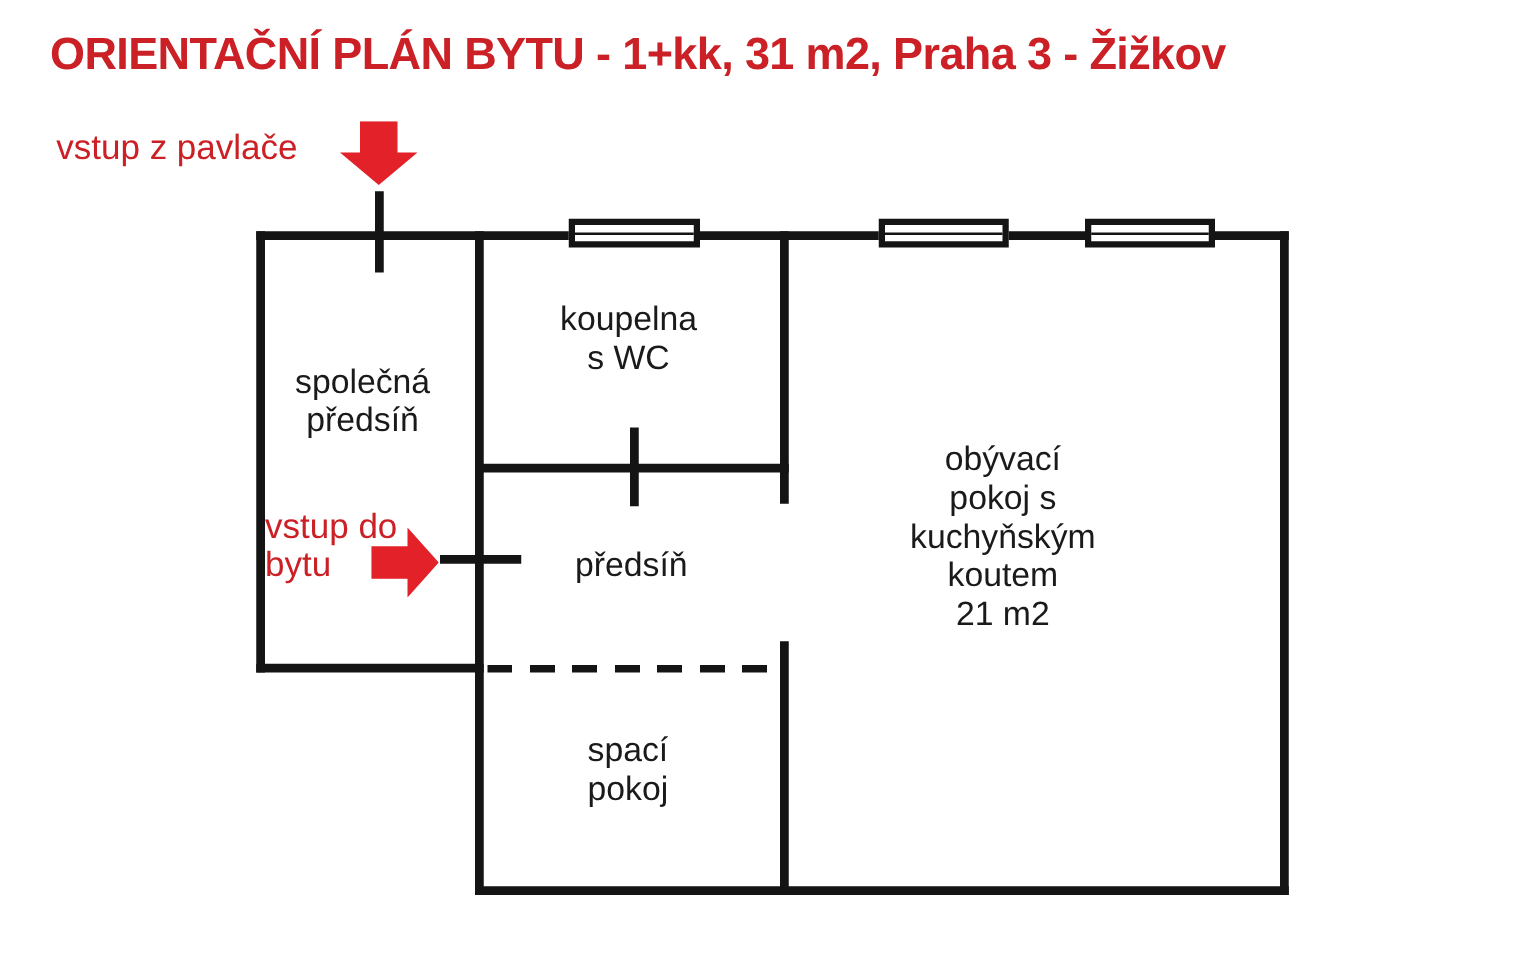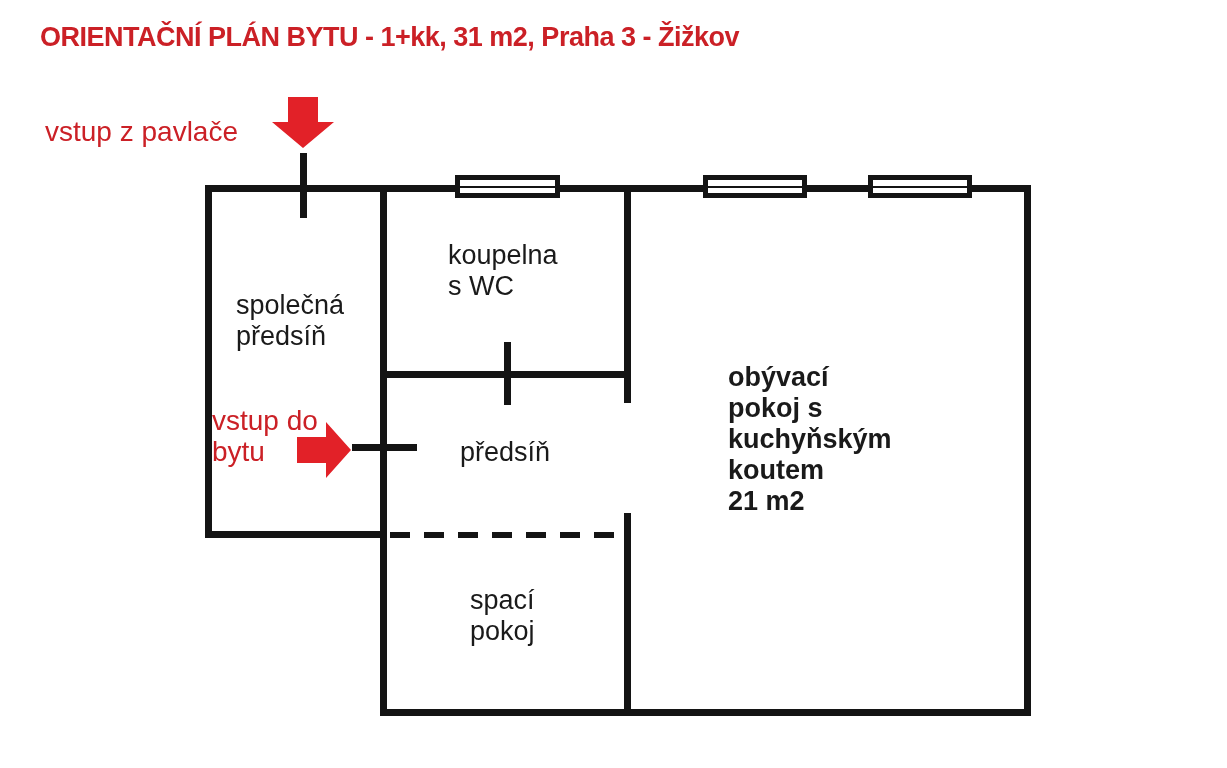--- a/index.html
+++ b/index.html
@@ -13,21 +13,21 @@
     width: 1227px;
     height: 768px;
     background: #ffffff;
     overflow: hidden;
   }
   .title {
     position: absolute;
     left: 40px;
     top: 22px;
     margin: 0;
-    font-size: 27px;
+    font-size: 36px;
     font-weight: bold;
     letter-spacing: -0.5px;
     color: var(--text-red, #cb2026);
     white-space: nowrap;
   }
   .wall {
     position: absolute;
     background: var(--wall-black, #141414);
   }
   .dashed-wall {
@@ -61,20 +61,21 @@
     margin-top: -1px;
     background: var(--wall-black, #141414);
   }
   .room-label {
     position: absolute;
     margin: 0;
     font-size: 27px;
     line-height: 31px;
     color: #1a1a1a;
     white-space: pre-line;
+    text-align: center;
   }
   .red-label {
     position: absolute;
     margin: 0;
     font-size: 28px;
     line-height: 31px;
     color: var(--text-red, #cb2026);
     white-space: pre-line;
   }
   .arrow-svg {
@@ -84,21 +85,21 @@
     fill: var(--arrow-red, #e22128);
   }
 </style>
 </head>
 <body>
 
 <div class="canvas">
 
   <h1 class="title">ORIENTAČNÍ PLÁN BYTU - 1+kk, 31 m2, Praha 3 - Žižkov</h1>
 
-  <p class="red-label" style="left:45px; top:116px;">vstup z pavlače</p>
+  <p class="red-label" style="left:45px; top:102px;">vstup z pavlače</p>
   <p class="red-label" style="left:212px; top:405px;">vstup do
 bytu</p>
 
   <svg class="arrow-svg" style="left:272px; top:97px;" width="62" height="51" viewBox="0 0 62 51">
     <polygon points="16,0 46,0 46,25 62,25 31,51 0,25 16,25"></polygon>
   </svg>
   <svg class="arrow-svg" style="left:297px; top:422px;" width="54" height="56" viewBox="0 0 54 56">
     <polygon points="0,15 29,15 29,0 54,28 29,56 29,41 0,41"></polygon>
   </svg>
 
@@ -128,19 +129,19 @@
     <div class="pane"></div>
   </div>
 
   <p class="room-label" style="left:236px; top:290px;">společná
 předsíň</p>
   <p class="room-label" style="left:448px; top:240px;">koupelna
 s WC</p>
   <p class="room-label" style="left:460px; top:437px;">předsíň</p>
   <p class="room-label" style="left:470px; top:585px;">spací
 pokoj</p>
-  <p class="room-label" style="left:728px; top:362px;font-weight:bold;">obývací
+  <p class="room-label" style="left:728px; top:352px;">obývací
 pokoj s
 kuchyňským
 koutem
 21 m2</p>
 
 </div>
 
 </body></html>

